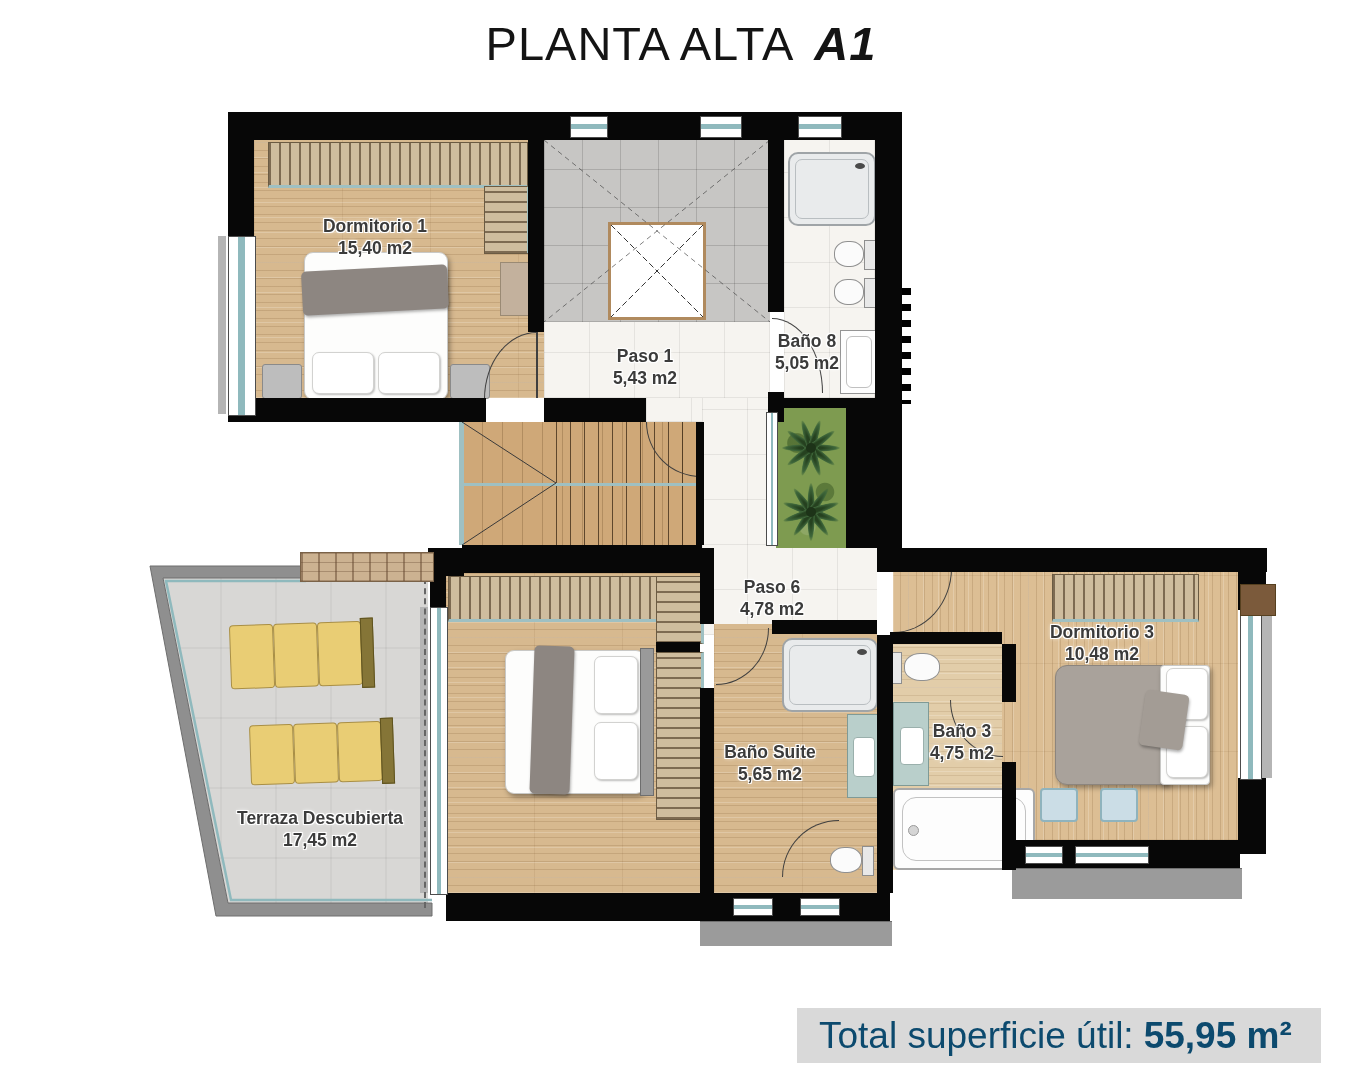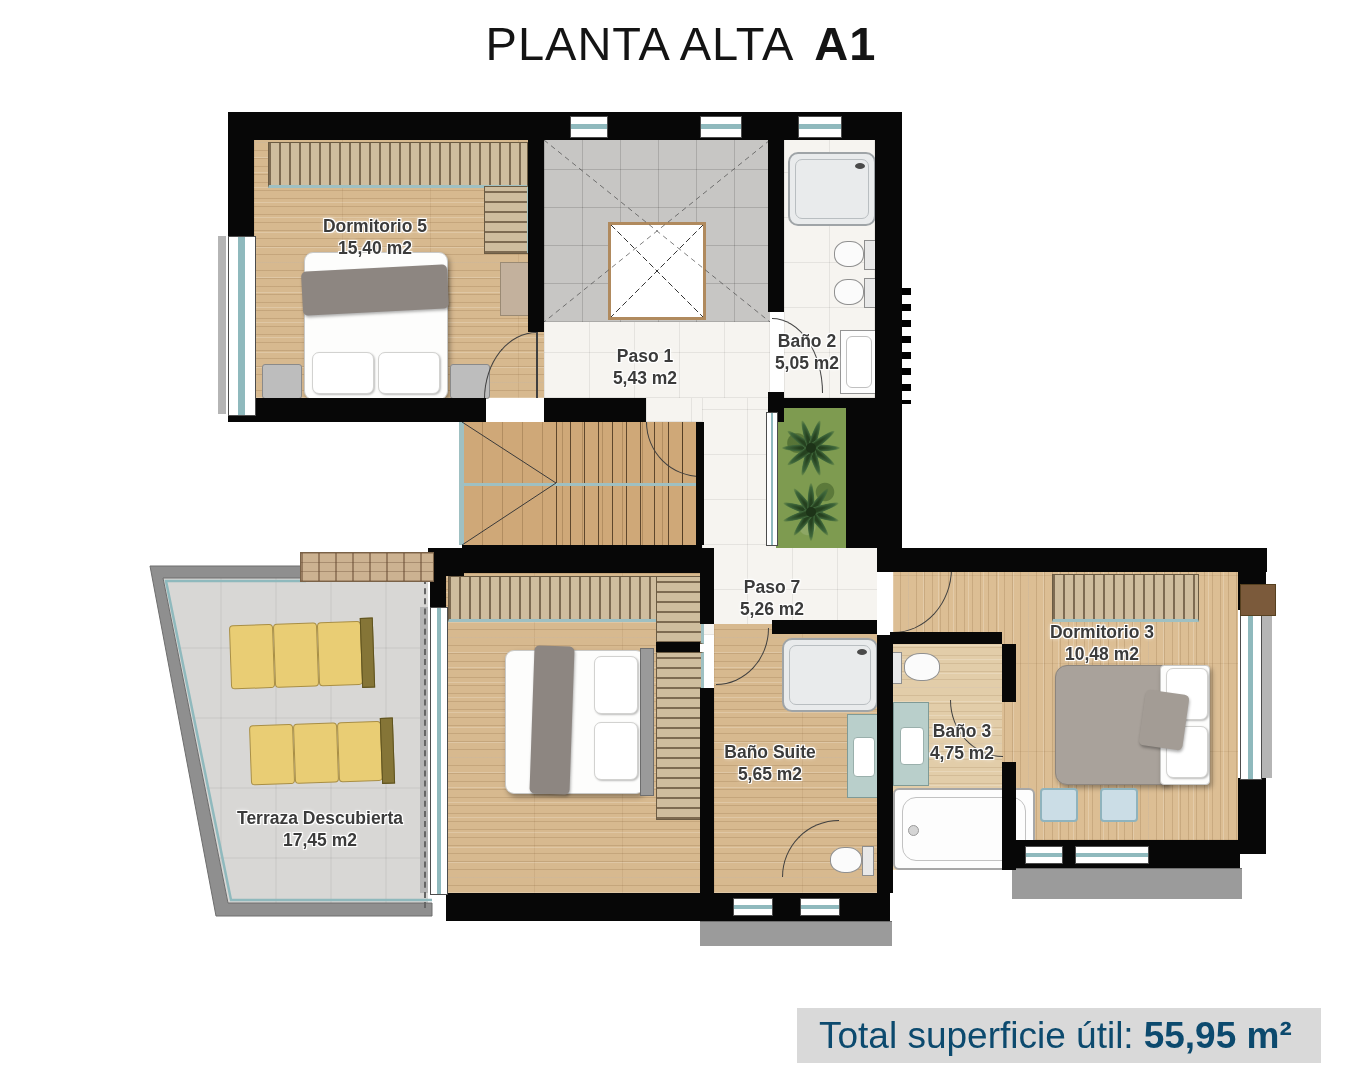--- a/index.html
+++ b/index.html
@@ -2,21 +2,21 @@
 <html><head>
 <meta charset="utf-8">
 <style>
   html,body{margin:0;padding:0;background:#fff;}
   #stage{position:relative;width:1362px;height:1080px;background:#fff;overflow:hidden;
          font-family:"Liberation Sans",sans-serif;}
   .abs{position:absolute;}
   
   #title{left:0;top:16px;width:100%;text-align:center;font-size:47px;color:#141414;
          letter-spacing:1px;z-index:9;}
-  #title .code{font-weight:bold;margin-left:20px;}
+  #title .code{font-weight:bold;margin-left:20px;font-style:italic;}
   
   .wall{background:#070707;z-index:4;}
   .wood{background-color:#d7b98f;
         background-image:
           repeating-linear-gradient(0deg, rgba(255,255,255,.20) 0 1px, transparent 1px 15px),
           repeating-linear-gradient(0deg, rgba(133,97,56,.22) 7px 8px, transparent 8px 15px),
           repeating-linear-gradient(90deg, rgba(133,97,56,.12) 0 1px, transparent 1px 88px);
         z-index:1;}
   .wood-v{background-color:#dcbe94;
         background-image:
@@ -327,34 +327,34 @@
   <div class="abs arc arc-tl" style="left:484px;top:332px;width:52px;height:66px"></div>
   <div class="abs leaf" style="left:536px;top:332px;width:2px;height:66px"></div>
   <div class="abs arc arc-tr" style="left:772px;top:318px;width:50px;height:74px"></div>
   <div class="abs arc arc-bl" style="left:646px;top:422px;width:54px;height:54px"></div>
   <div class="abs arc arc-br" style="left:893px;top:568px;width:58px;height:64px"></div>
   <div class="abs arc arc-br" style="left:716px;top:628px;width:52px;height:56px"></div>
   <div class="abs arc arc-tl" style="left:782px;top:820px;width:56px;height:56px"></div>
   <div class="abs arc arc-bl" style="left:950px;top:700px;width:52px;height:56px"></div>
 
   <div class="abs room-label" style="left:375px;top:237px">
-    <div>Dormitorio 5</div>
+    <div>Dormitorio 1</div>
     <div>15,40 m2</div>
   </div>
   <div class="abs room-label" style="left:645px;top:367px">
     <div>Paso 1</div>
     <div>5,43 m2</div>
   </div>
   <div class="abs room-label" style="left:807px;top:352px">
-    <div>Baño 2</div>
+    <div>Baño 8</div>
     <div>5,05 m2</div>
   </div>
   <div class="abs room-label" style="left:772px;top:598px">
-    <div>Paso 7</div>
-    <div>5,26 m2</div>
+    <div>Paso 6</div>
+    <div>4,78 m2</div>
   </div>
   <div class="abs room-label" style="left:1102px;top:643px">
     <div>Dormitorio 3</div>
     <div>10,48 m2</div>
   </div>
   <div class="abs room-label" style="left:770px;top:763px">
     <div>Baño Suite</div>
     <div>5,65 m2</div>
   </div>
   <div class="abs room-label" style="left:962px;top:742px">

